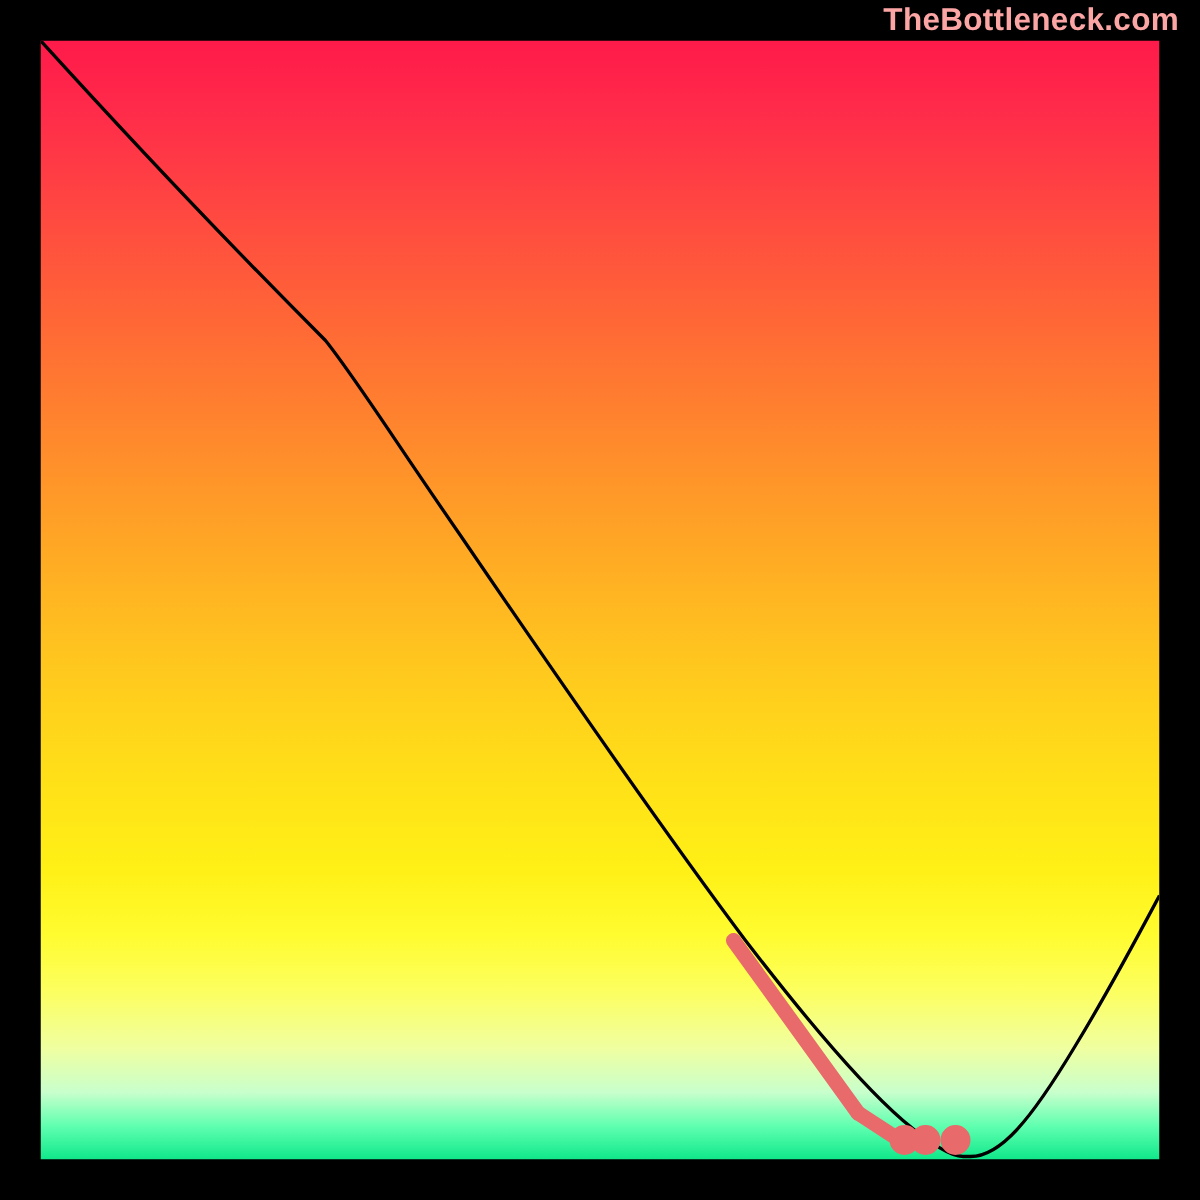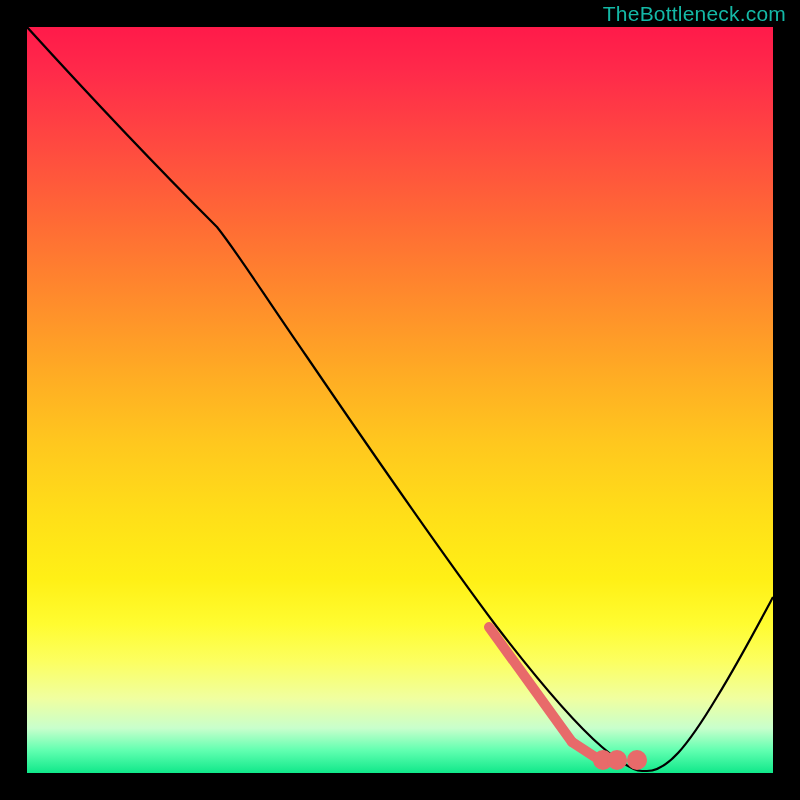--- a/index.html
+++ b/index.html
@@ -7,23 +7,23 @@
     width: 800px;
     height: 800px;
     background: #000;
     position: relative;
     font-family: Arial, sans-serif;
   }
   .watermark {
     position: absolute;
     top: 2px;
     right: 14px;
-    color: #14b8a6;
+    color: #fca5a5;
     font-size: 21px;
-    font-weight: 400;
+    font-weight: 700;
     letter-spacing: 0.2px;
   }
   .plot-area {
     position: absolute;
     left: 27px;
     top: 27px;
     width: 746px;
     height: 746px;
     overflow: hidden;
   }

